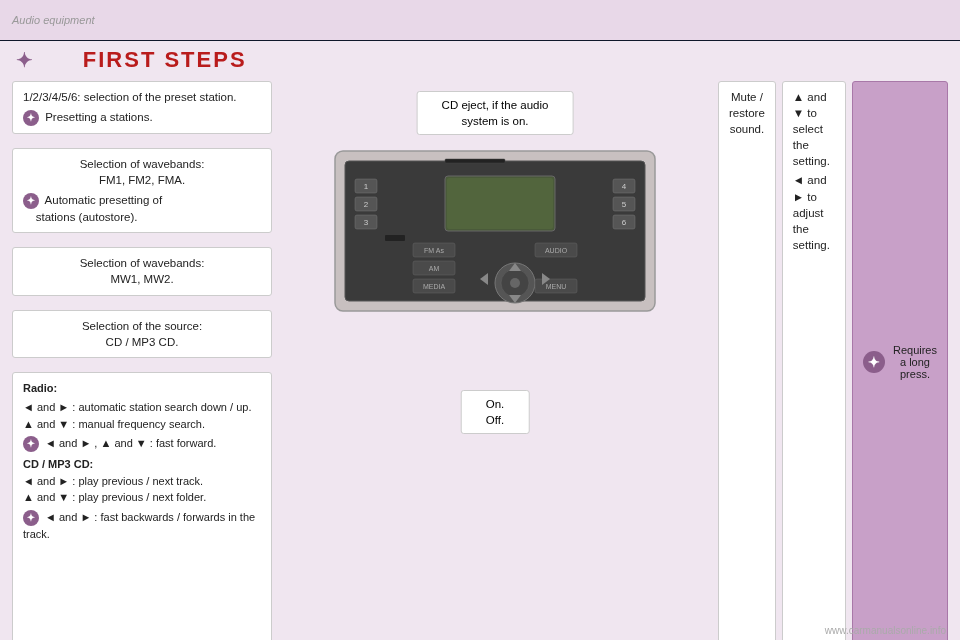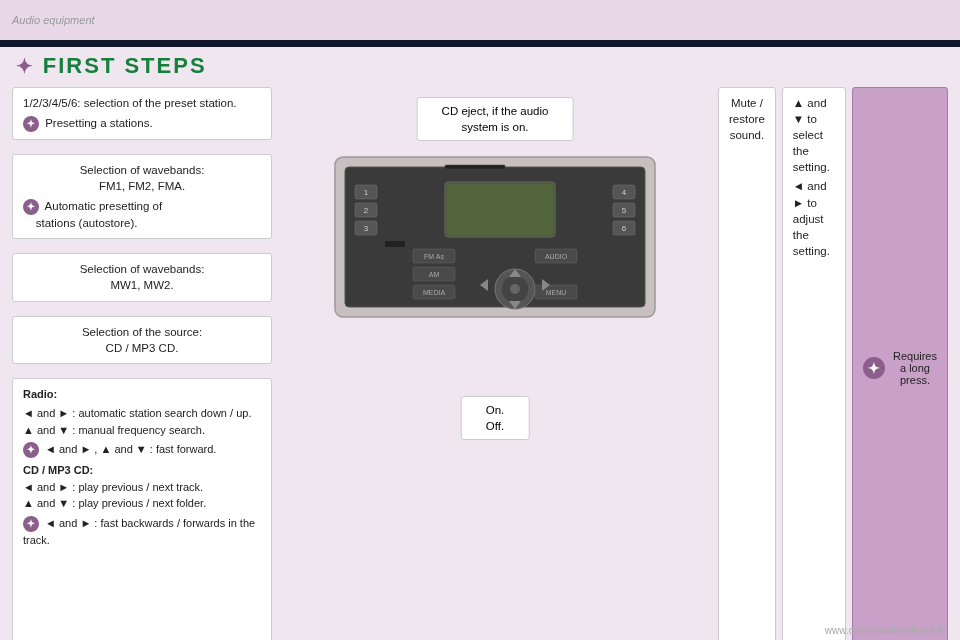--- a/index.html
+++ b/index.html
@@ -9,21 +9,21 @@
       background: #f0e6f0;
       font-family: Arial, sans-serif;
       font-size: 12px;
       overflow: hidden;
       position: relative;
     }
 
     
     #header {
       background: #e8d8e8;
-      border-bottom: 7px solid #0f172a;
+      border-bottom: 1px solid #0f172a;
       padding: 20px 12px;
       display: flex;
       align-items: center;
       height: 36px;
     }
 
     
     #title-row {
       display: flex;
       align-items: center;
@@ -149,21 +149,21 @@
   </style>
 </head>
 <body>
 
 <div id="header">
   <span style="color:#999; font-size:11px; font-style:italic;">Audio equipment</span>
 </div>
 
 <div id="title-row">
   <span style="color:#8b5e8b; font-size:20px; font-weight:bold;">✦</span>
-  <span style="font-size:22px; font-weight:bold; color:#15803d; letter-spacing:2px;">FIRST STEPS</span>
+  <span style="font-size:22px; font-weight:bold; color:#b91c1c; letter-spacing:2px;margin-left:40px;">FIRST STEPS</span>
 </div>
 
 <div id="main-content">
 
   <div id="left-col">
 
     <div class="info-box">
       <div style="margin-bottom:4px;">1/2/3/4/5/6: selection of the preset station.</div>
       <div>
         <span class="note-icon">✦</span>

